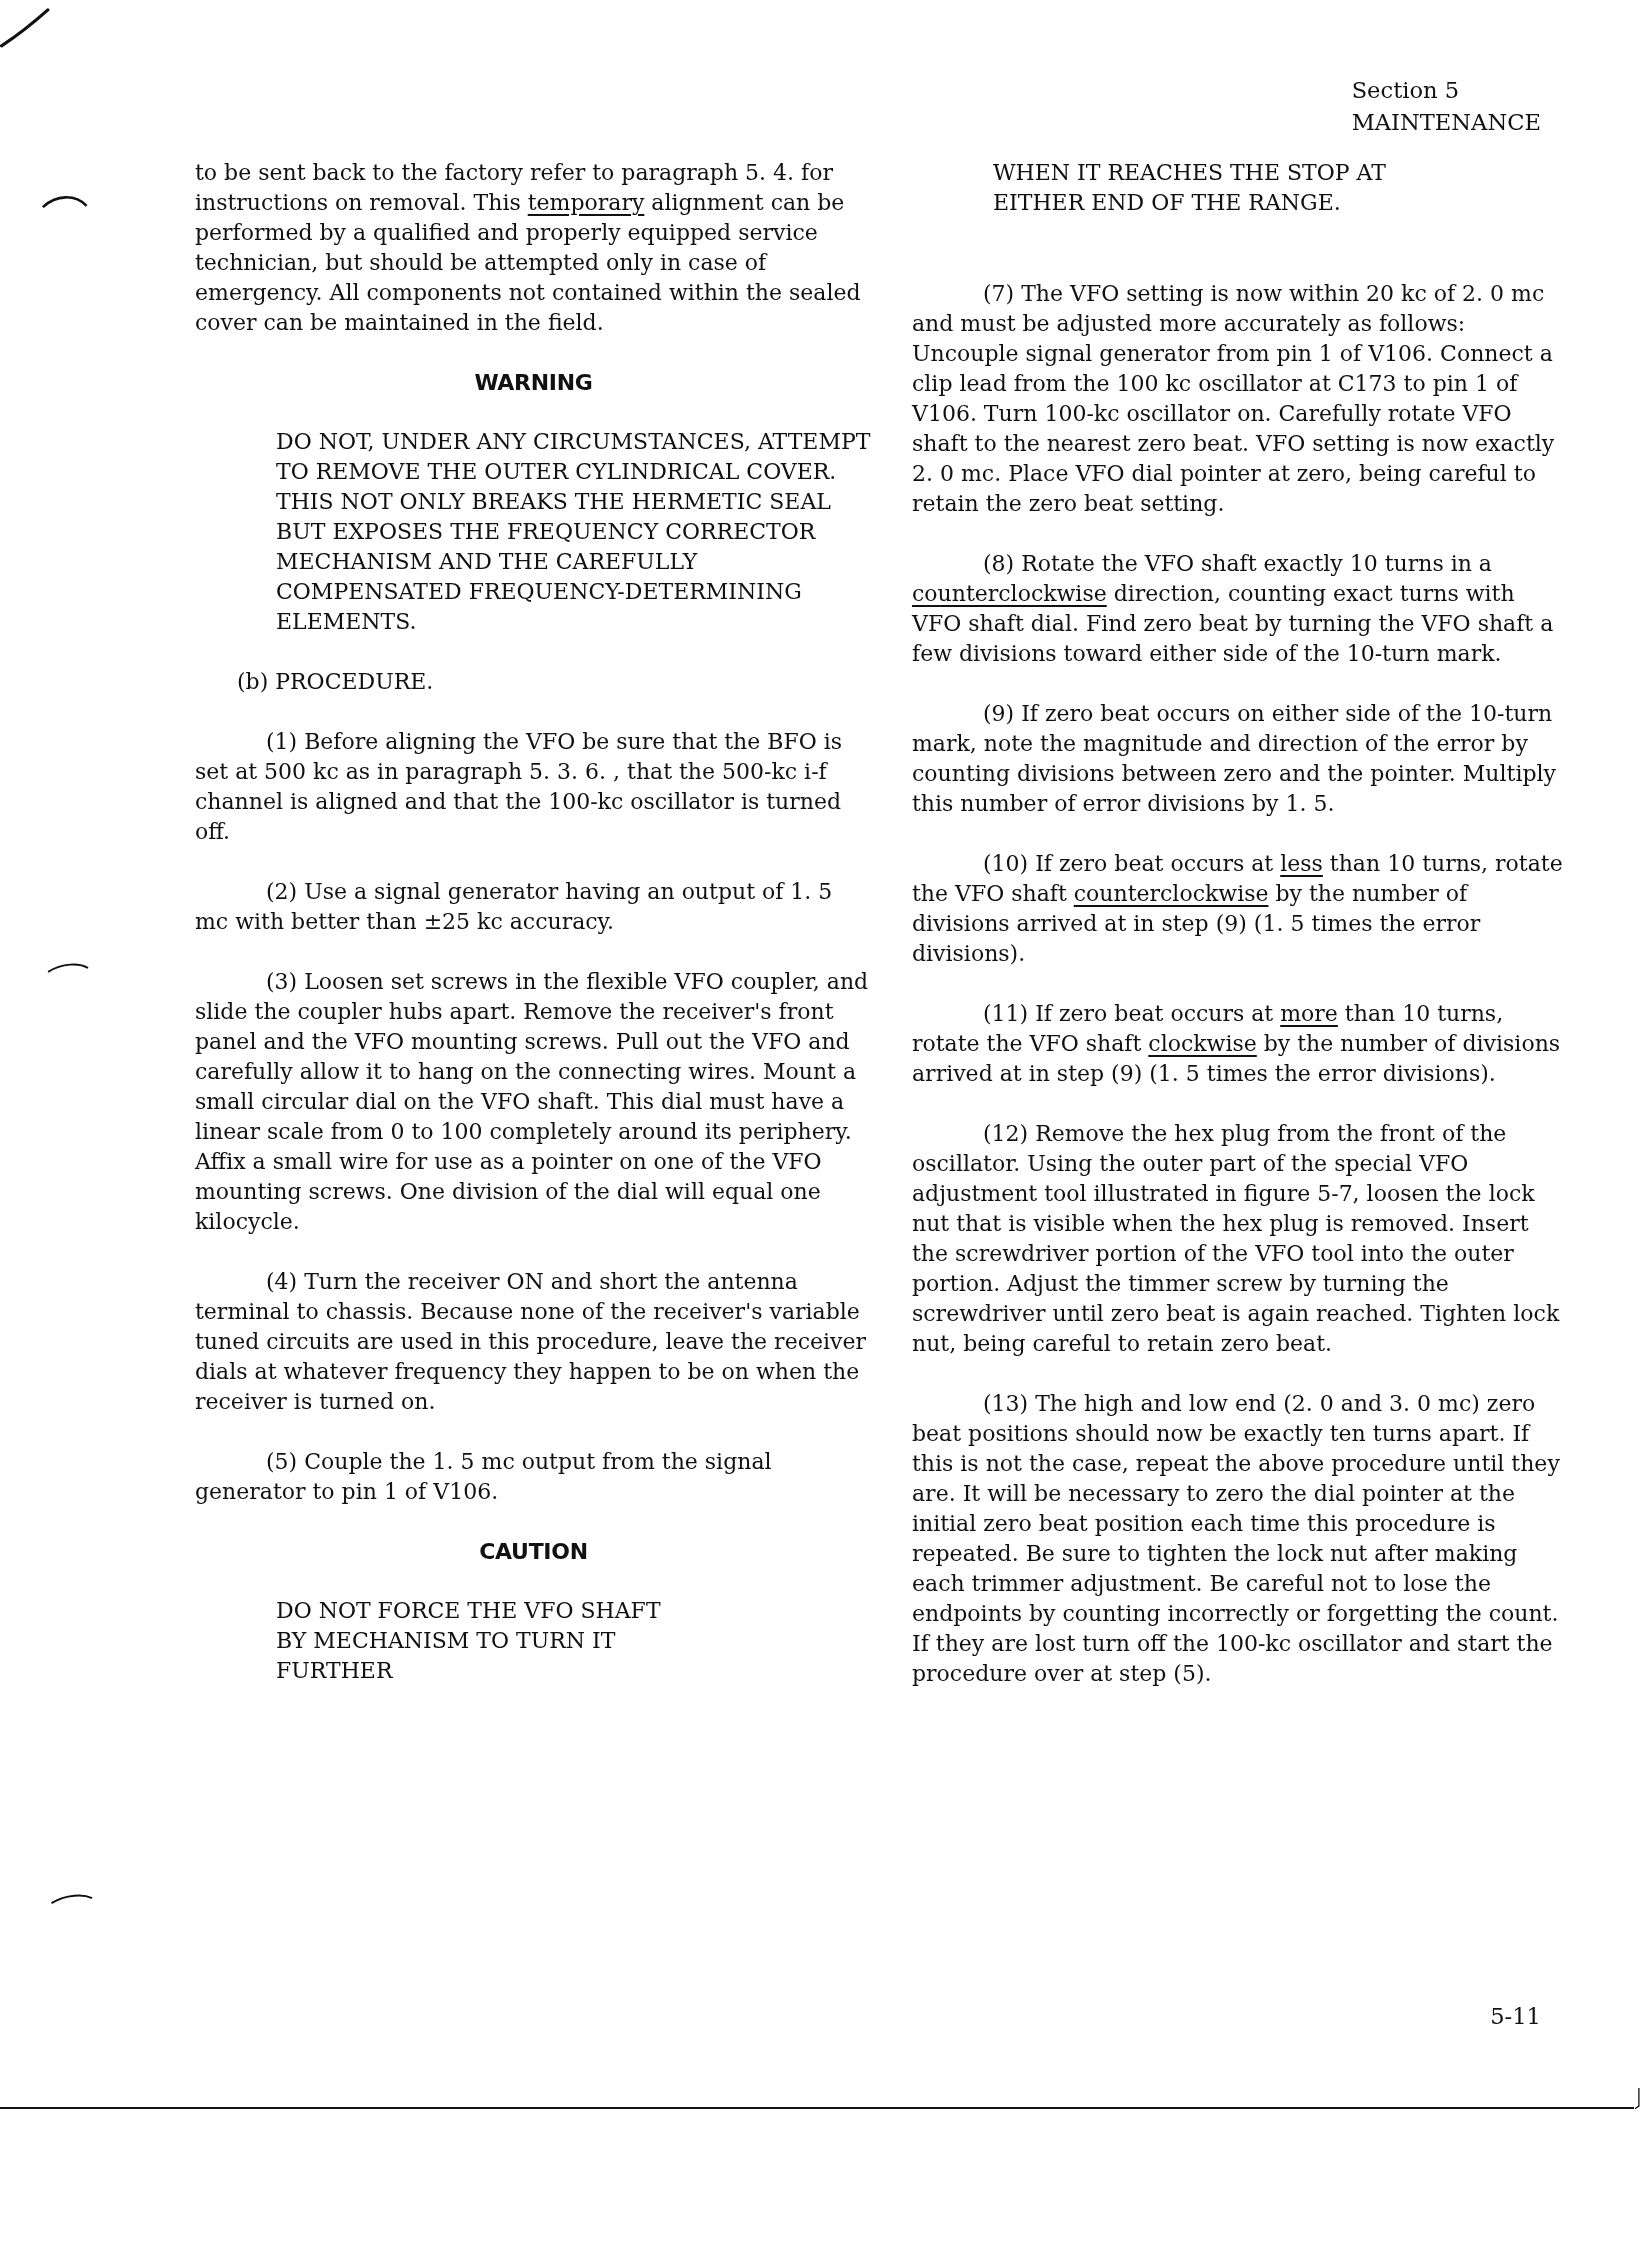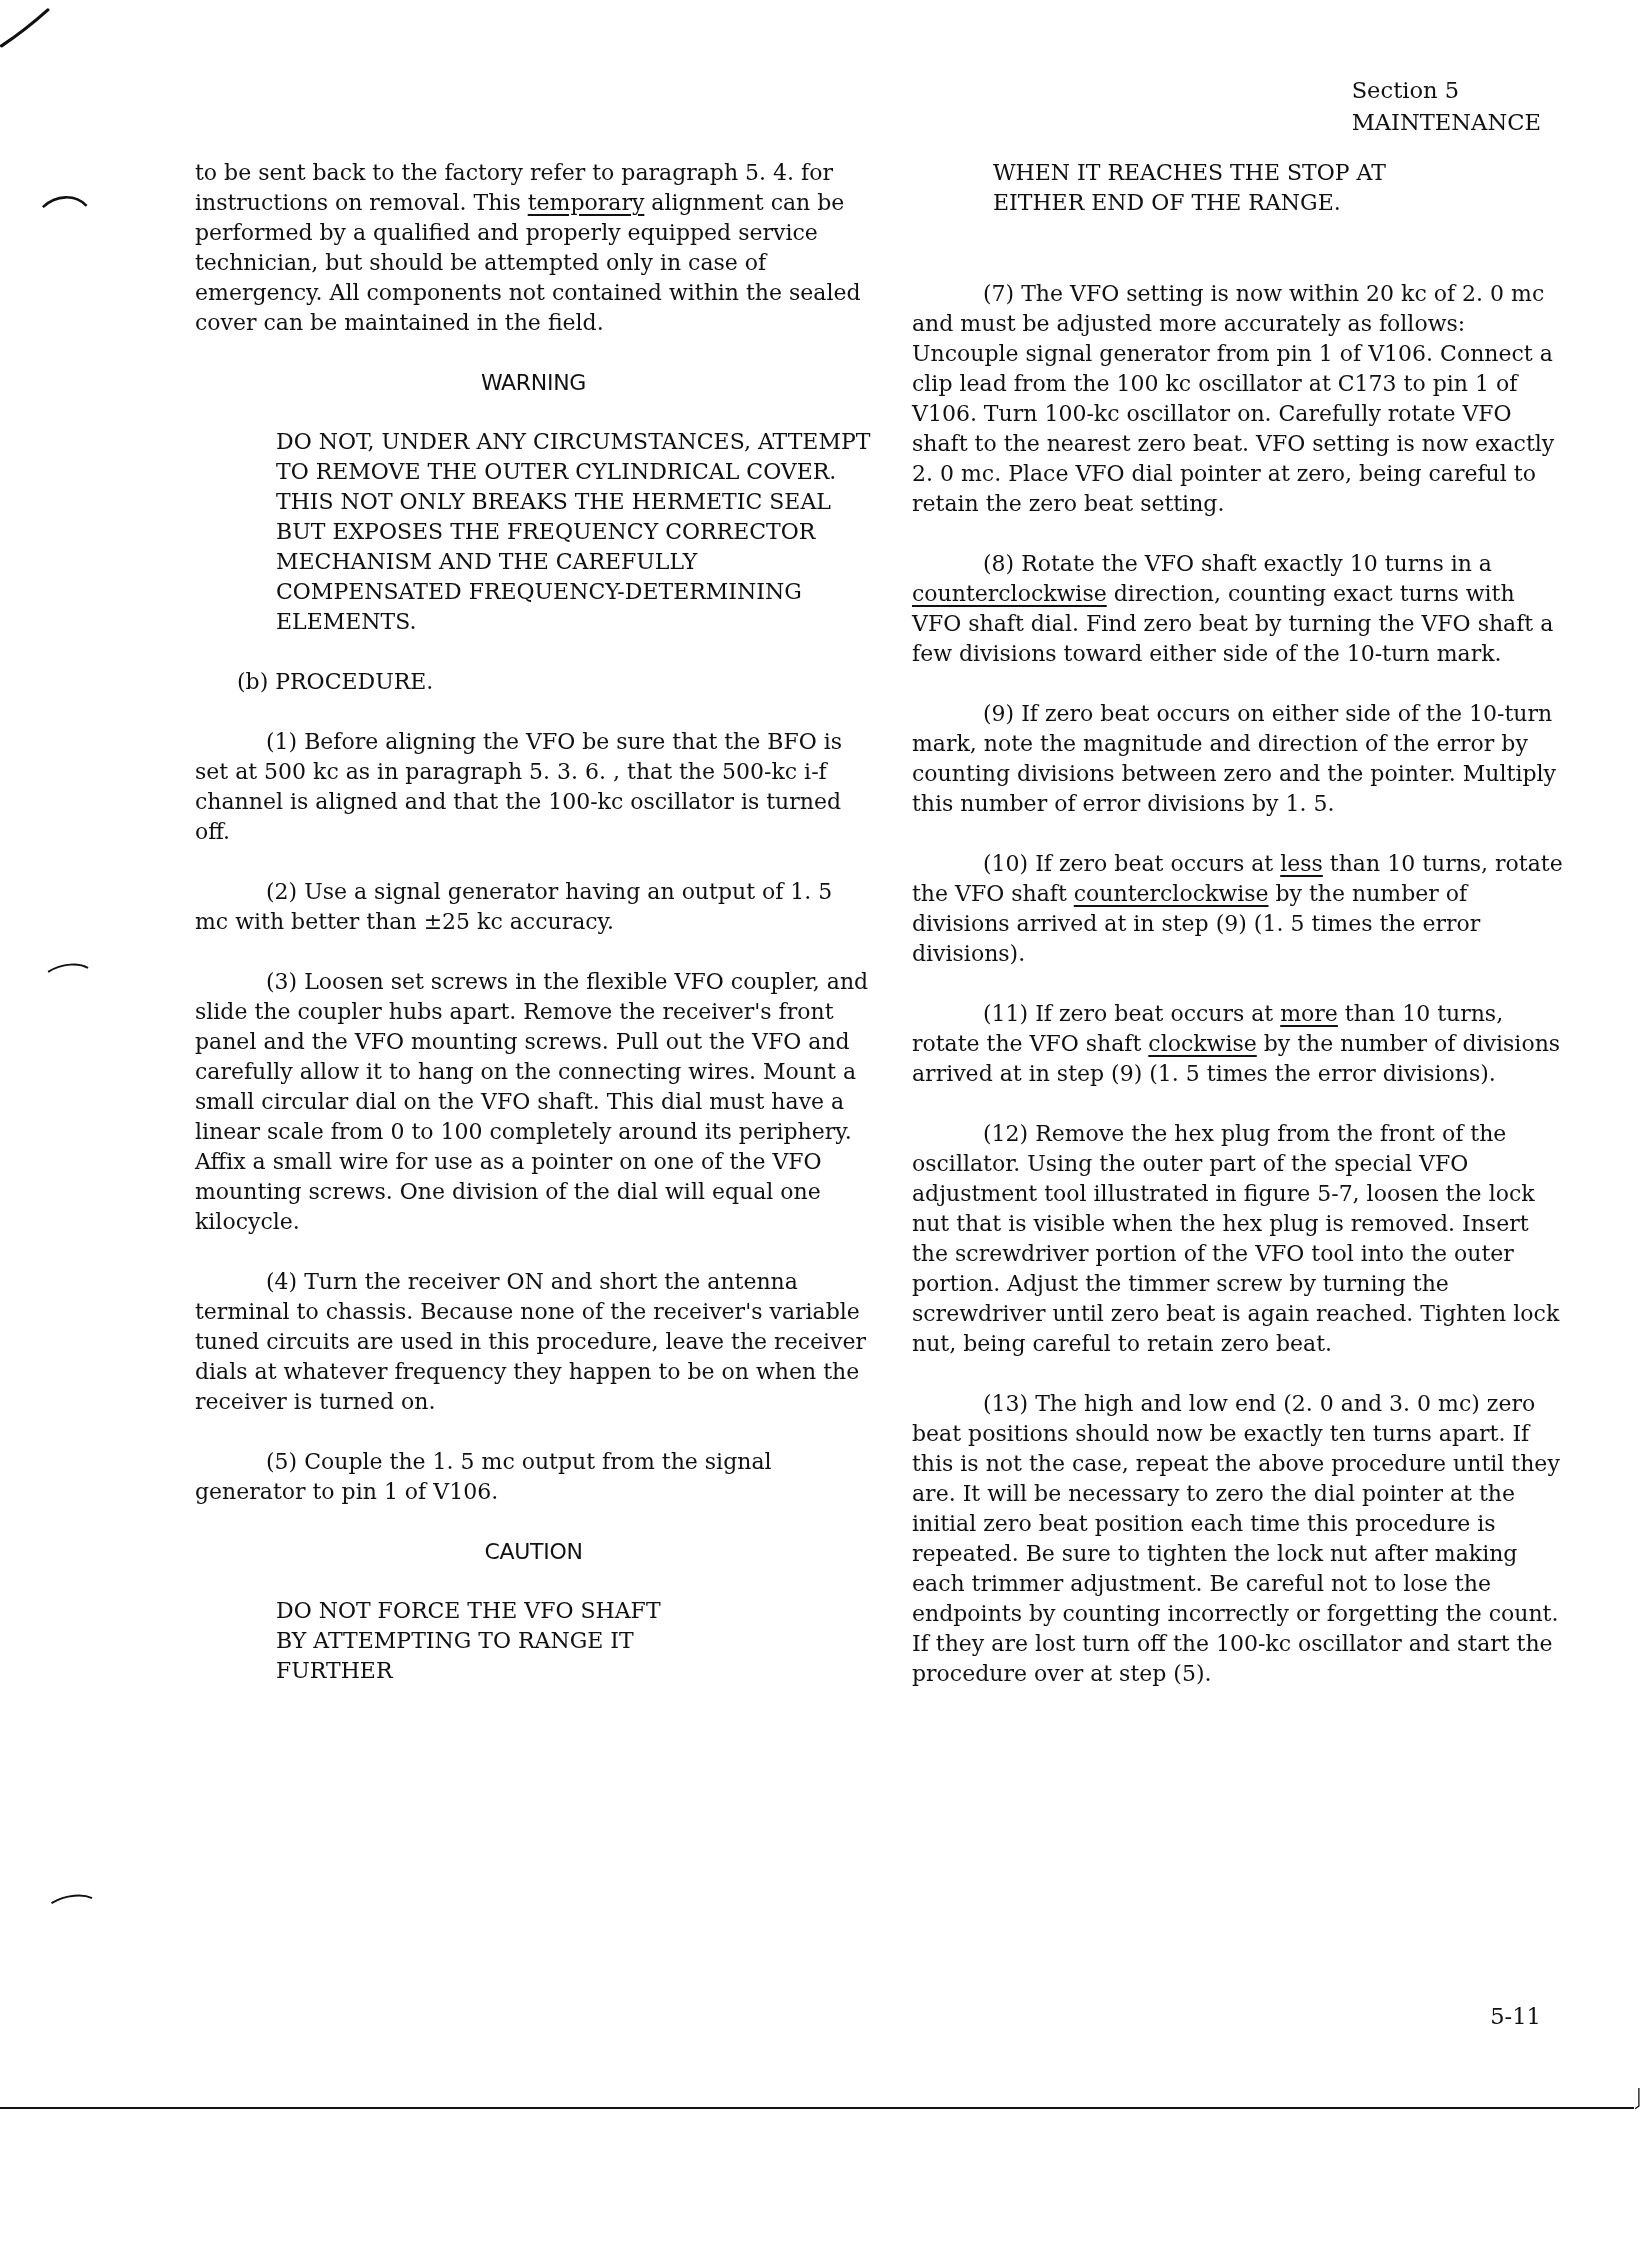--- a/index.html
+++ b/index.html
@@ -13,21 +13,21 @@
     font-size: 22.6px; line-height: 32px;
   }
   .col { position: absolute; font-size: 22px; line-height: 30px; }
   .col-left { left: 195px; top: 158px; width: 677px; }
   .col-right { left: 912px; top: 158px; width: 657px; }
   p { margin: 0; }
   .para { margin-bottom: 30px; }
   .indent { text-indent: 71px; }
   .notice-title {
     font-family: "DejaVu Sans", "Liberation Sans", sans-serif;
-    font-weight: normal; font-size: 22px; text-align: center;
+    font-weight: bold; font-size: 22px; text-align: center;
     letter-spacing: -0.3px; margin: 0 0 29px 0;
   }
   .notice-body { margin-left: 81px; margin-bottom: 30px; }
   .sub-head { margin-left: 42px; margin-bottom: 30px; }
   .u { text-decoration: underline; text-decoration-thickness: 1.9px; text-underline-offset: 3.9px; margin-top: 17px; }
   .page-number {
     position: absolute; right: 103px; top: 2003px; font-size: 22.6px;
   }
   .bottom-rule {
     position: absolute; left: 0; top: 2107px; width: 1634px; height: 1.9px; background: #111;
@@ -69,21 +69,21 @@
   <p class="sub-head">(b)  PROCEDURE.</p>
 
   <p class="para indent">(1)  Before aligning the VFO be sure that the BFO is set at 500 kc as in paragraph 5. 3. 6. ,  that the 500-kc i-f channel is aligned and that the 100-kc oscillator is turned off.</p>
   <p class="para indent">(2)  Use a signal generator having an output of 1. 5 mc with better than ±25 kc accuracy.</p>
   <p class="para indent">(3)  Loosen set screws in the flexible VFO coupler, and slide the coupler hubs apart.  Remove the receiver's front panel and the VFO mounting screws.  Pull out the VFO and carefully allow it to hang on the connecting wires.  Mount a small circular dial on the VFO shaft.  This dial must have a linear scale from 0 to 100 completely around its periphery.  Affix a small wire for use as a pointer on one of the VFO mounting screws.  One division of the dial will equal one kilocycle.</p>
   <p class="para indent">(4)  Turn the receiver ON and short the antenna terminal to chassis.  Because none of the receiver's variable tuned circuits are used in this procedure, leave the receiver dials at whatever frequency they happen to be on when the receiver is turned on.</p>
   <p class="para indent">(5)  Couple the 1. 5 mc output from the signal generator to pin 1 of V106.</p>
 
   <div>
     <div class="notice-title">CAUTION</div>
-    <p class="notice-body" style="margin-right:193px;">DO NOT FORCE THE VFO SHAFT BY ATTEMPTING TO RANGE IT FURTHER</p>
+    <p class="notice-body" style="margin-right:193px;">DO NOT FORCE THE VFO SHAFT BY MECHANISM TO TURN IT FURTHER</p>
   </div>
 </div>
 
 <div class="col col-right">
   <p style="margin-left:81px; margin-right:148px; margin-bottom:61px;">WHEN IT REACHES THE STOP AT EITHER END OF THE RANGE.</p>
 
   <p class="para indent">(7)  The VFO setting is now within 20 kc of 2. 0 mc and must be adjusted more accurately as follows: Uncouple signal generator from pin 1 of V106. Connect a clip lead from the 100 kc oscillator at C173 to pin 1 of V106.  Turn 100-kc oscillator on. Carefully rotate VFO shaft to the nearest zero beat. VFO setting is now exactly 2. 0 mc.  Place VFO dial pointer at zero, being careful to retain the zero beat setting.</p>
   <p class="para indent"><span>(8)  Rotate the VFO shaft exactly 10 turns in a </span><span class="u">counterclockwise</span><span> direction, counting exact turns with VFO shaft dial.  Find zero beat by turning the VFO shaft a few divisions toward either side of the 10-turn mark.</span></p>
   <p class="para indent">(9)  If zero beat occurs on either side of the 10-turn mark, note the magnitude and direction of the error by counting divisions between zero and the pointer.  Multiply this number of error divisions by 1. 5.</p>
   <p class="para indent"><span>(10)  If zero beat occurs at </span><span class="u">less</span><span> than 10 turns, rotate the VFO shaft </span><span class="u">counterclockwise</span><span> by the number of divisions arrived at in step (9) (1. 5 times the error divisions).</span></p>

